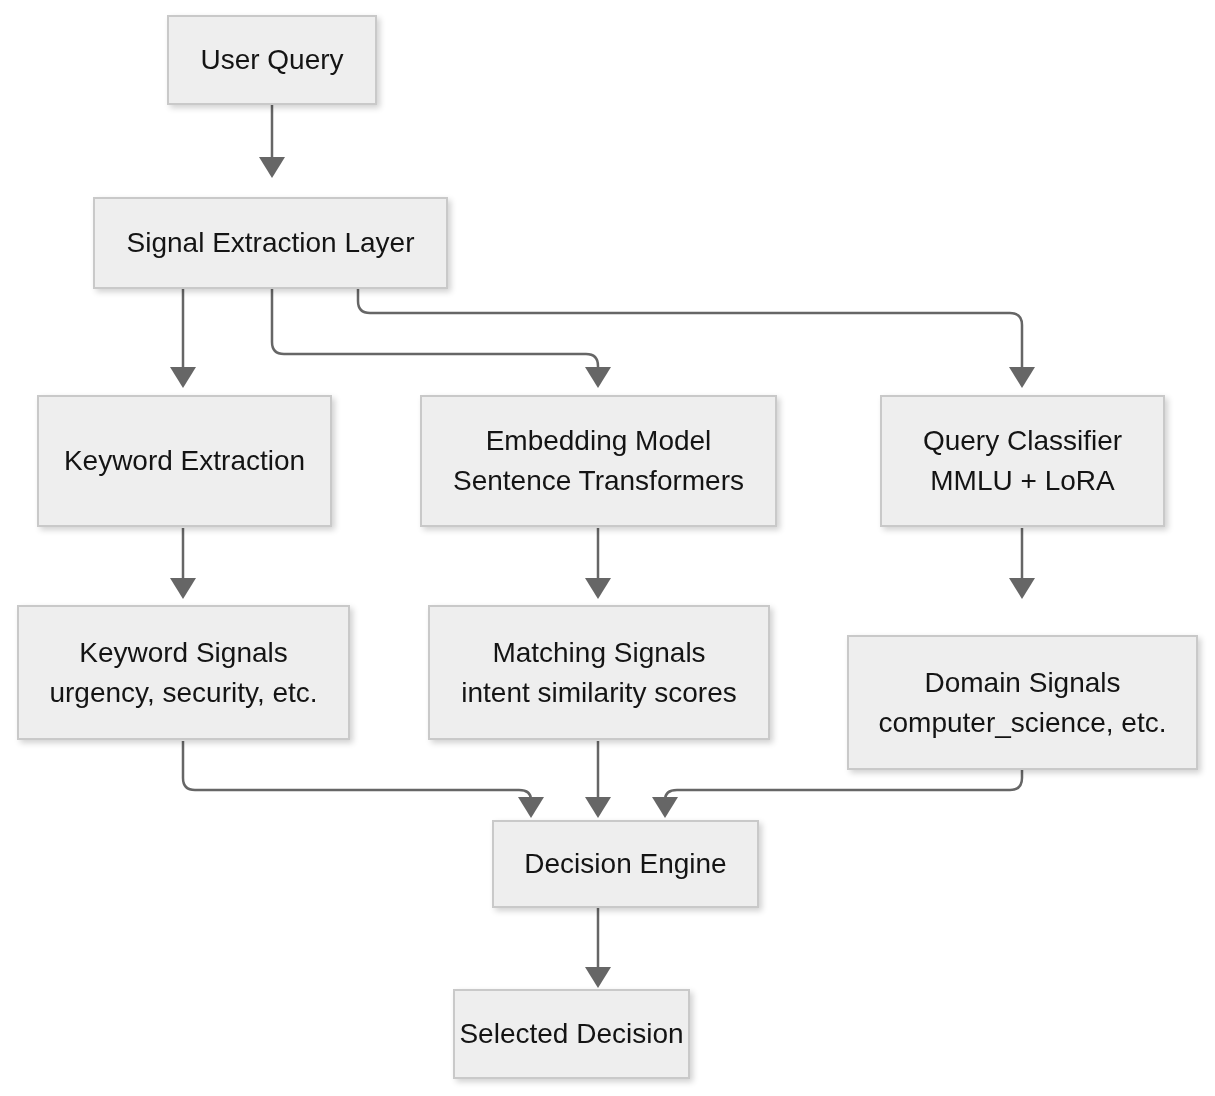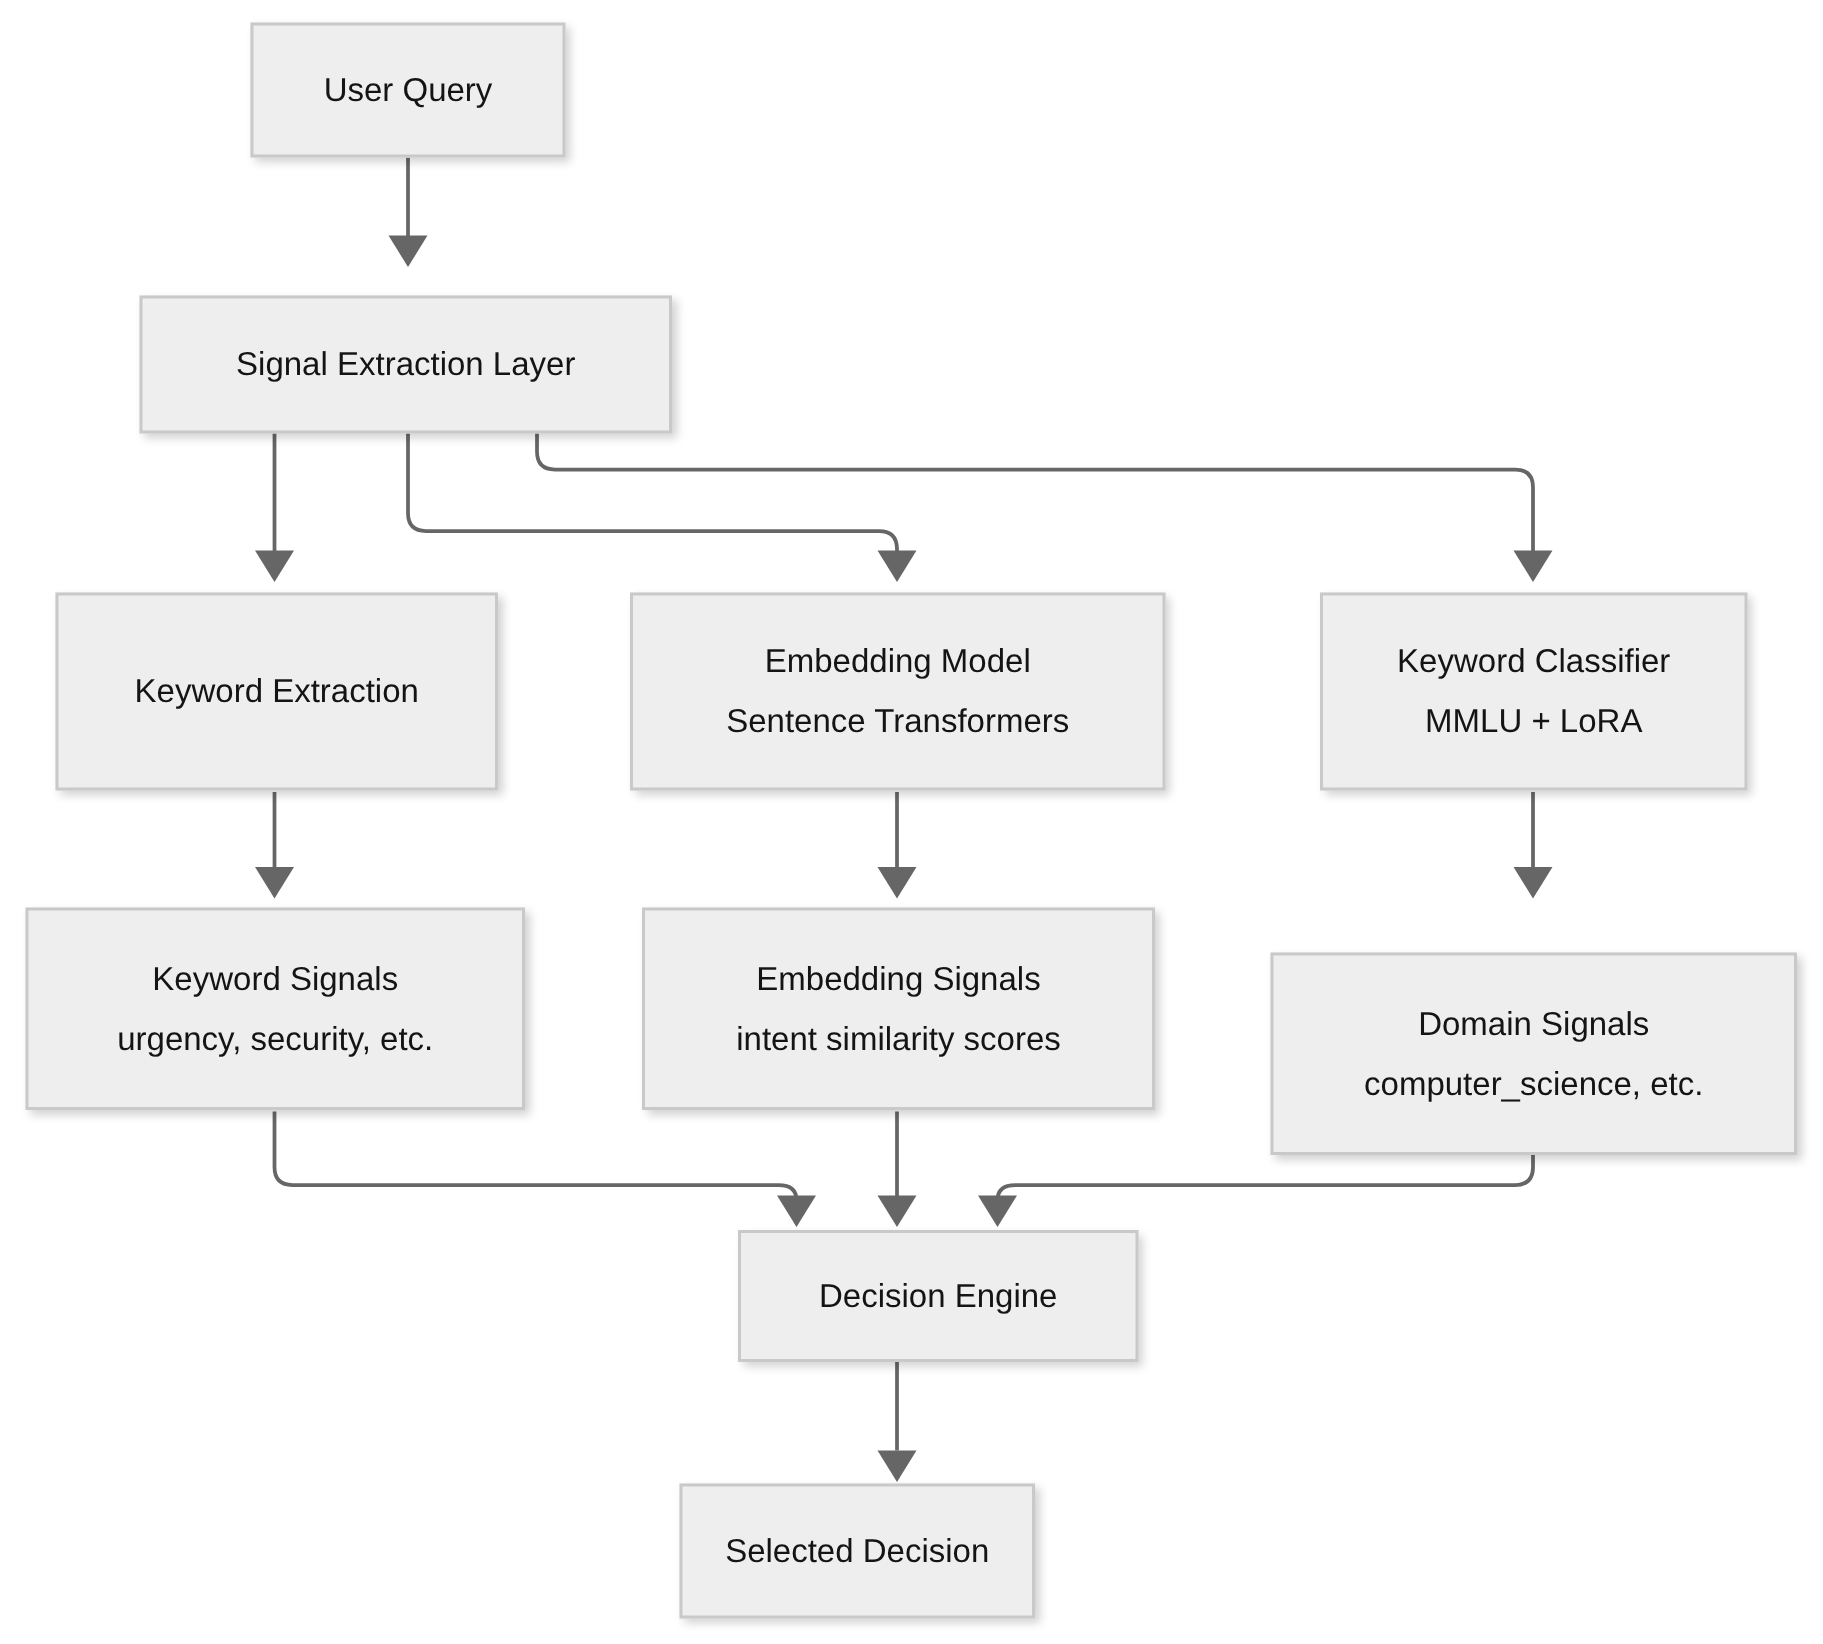--- a/index.html
+++ b/index.html
@@ -23,21 +23,21 @@
     background: #eeeeee;
     border: 2px solid #c9c9c9;
     box-shadow: 3px 3px 6px rgba(0,0,0,0.18);
     display: flex;
     flex-direction: column;
     align-items: center;
     justify-content: center;
     text-align: center;
   }
   .node .lbl {
-    font-size: 22px;
+    font-size: 28px;
     line-height: 40px;
     color: #141414;
     white-space: nowrap;
   }
 </style>
 </head>
 <body>
 
 <div id="canvas">
 
@@ -88,31 +88,31 @@
   <div class="node" style="left:37px;  top:395px; width:295px; height:132px">
     <div class="lbl">Keyword Extraction</div>
   </div>
 
   <div class="node" style="left:420px; top:395px; width:357px; height:132px">
     <div class="lbl">Embedding Model</div>
     <div class="lbl">Sentence Transformers</div>
   </div>
 
   <div class="node" style="left:880px; top:395px; width:285px; height:132px">
-    <div class="lbl">Keyword Classifier</div>
+    <div class="lbl">Query Classifier</div>
     <div class="lbl">MMLU + LoRA</div>
   </div>
 
   <div class="node" style="left:17px;  top:605px; width:333px; height:135px">
     <div class="lbl">Keyword Signals</div>
     <div class="lbl">urgency, security, etc.</div>
   </div>
 
   <div class="node" style="left:428px; top:605px; width:342px; height:135px">
-    <div class="lbl">Embedding Signals</div>
+    <div class="lbl">Matching Signals</div>
     <div class="lbl">intent similarity scores</div>
   </div>
 
   <div class="node" style="left:847px; top:635px; width:351px; height:135px">
     <div class="lbl">Domain Signals</div>
     <div class="lbl">computer_science, etc.</div>
   </div>
 
   <div class="node" style="left:492px; top:820px; width:267px; height:88px">
     <div class="lbl">Decision Engine</div>

